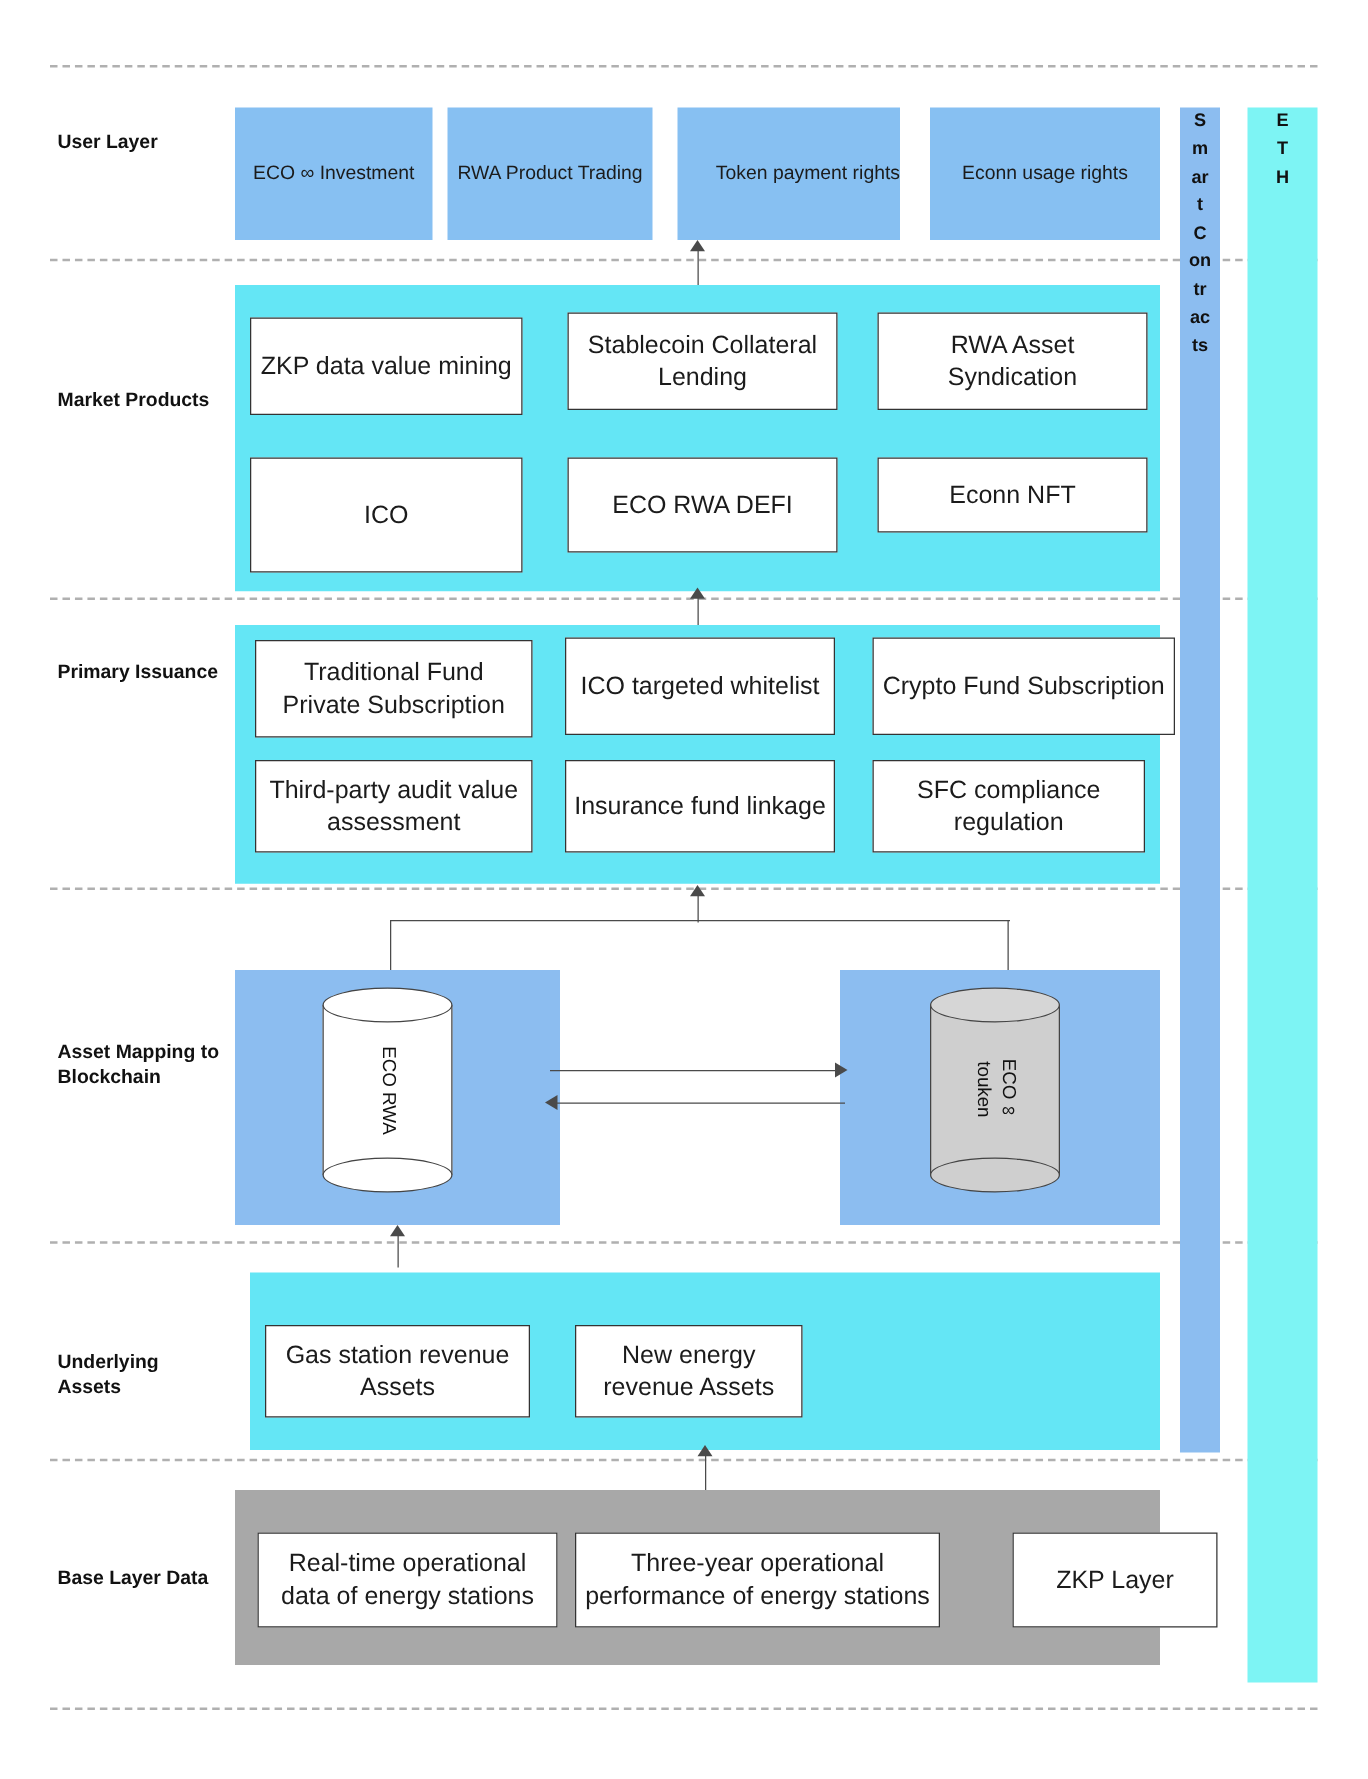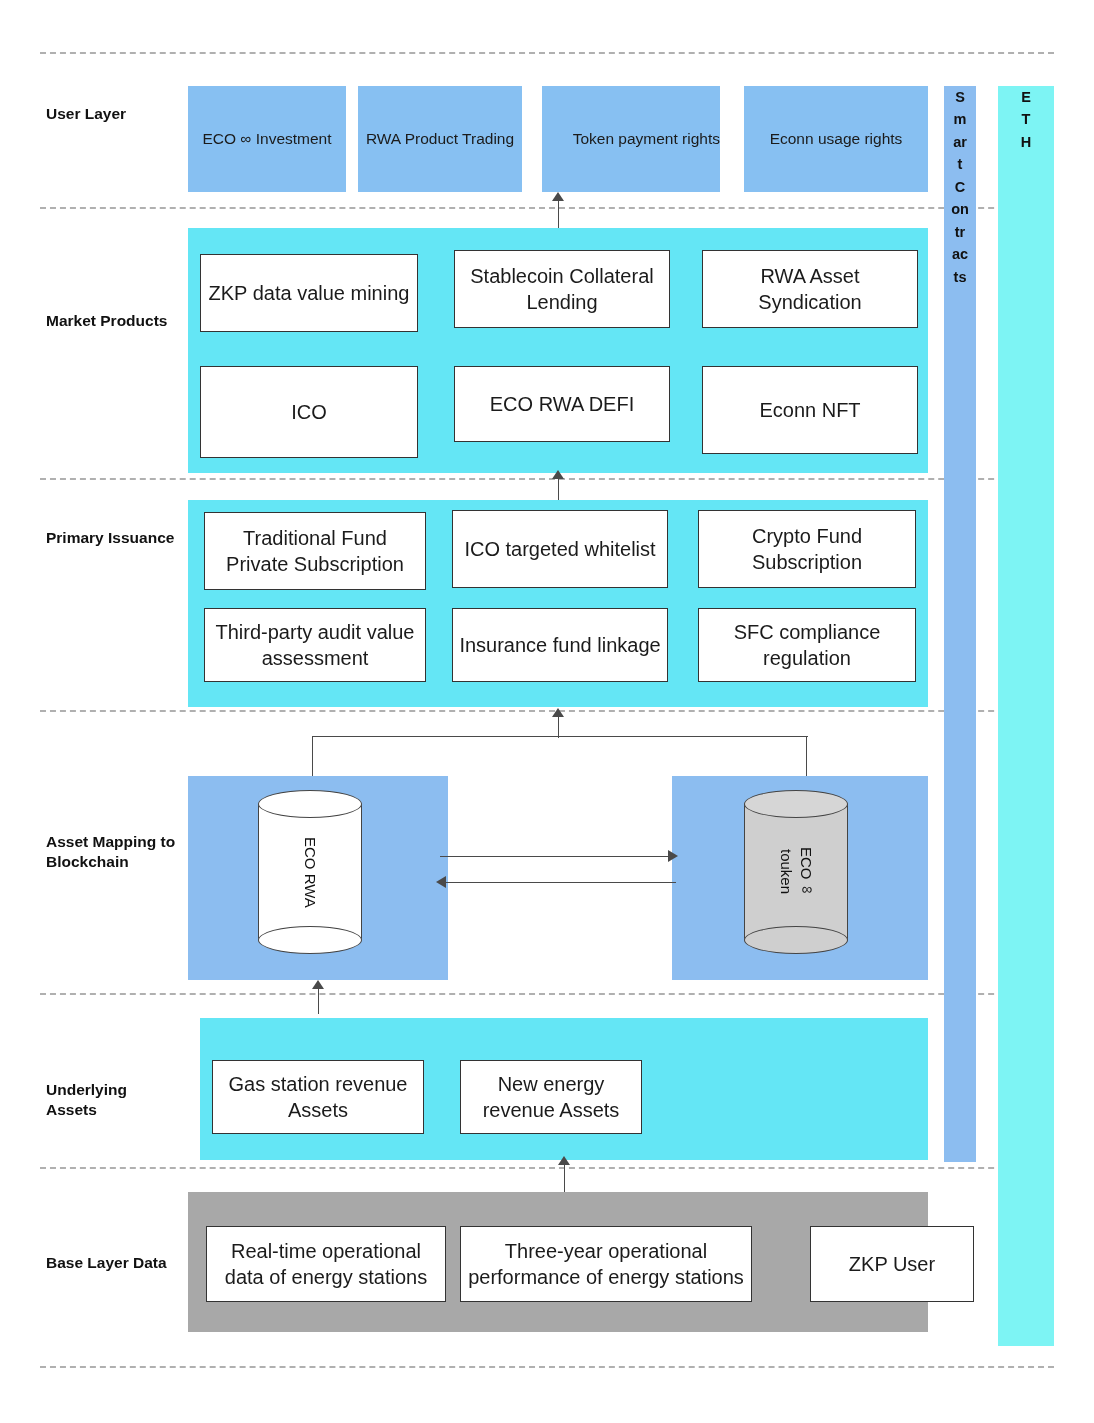--- a/index.html
+++ b/index.html
@@ -217,38 +217,38 @@
   </div>
   <div class="wbox" style="left:702px; top:250px; width:216px; height:78px;">
     <span>RWA Asset Syndication</span>
   </div>
   <div class="wbox" style="left:200px; top:366px; width:218px; height:92px;">
     <span>ICO</span>
   </div>
   <div class="wbox" style="left:454px; top:366px; width:216px; height:76px;">
     <span>ECO RWA DEFI</span>
   </div>
-  <div class="wbox" style="left:702px; top:366px; width:216px; height:88px;">
+  <div class="wbox" style="left:702px; top:366px; width:216px; height:60px;">
     <span>Econn NFT</span>
   </div>
 
   <div class="vline" style="left:558px; top:478px; height:26px;"></div>
   <div class="arrow-up" style="left:552px; top:470px;"></div>
 
   <div class="row-label" style="top:528px;">Primary Issuance</div>
 
   <div class="panel" style="left:188px; top:500px; width:740px; height:207px;"></div>
 
   <div class="wbox" style="left:204px; top:512px; width:222px; height:78px;">
     <span>Traditional Fund Private Subscription</span>
   </div>
   <div class="wbox" style="left:452px; top:510px; width:216px; height:78px;">
     <span>ICO targeted whitelist</span>
   </div>
-  <div class="wbox" style="left:698px; top:510px; width:218px; height:78px;">
+  <div class="wbox" style="left:698px; top:510px; width:242px; height:78px;">
     <span>Crypto Fund Subscription</span>
   </div>
   <div class="wbox" style="left:204px; top:608px; width:222px; height:74px;">
     <span>Third-party audit value assessment</span>
   </div>
   <div class="wbox" style="left:452px; top:608px; width:216px; height:74px;">
     <span>Insurance fund linkage</span>
   </div>
   <div class="wbox" style="left:698px; top:608px; width:218px; height:74px;">
     <span>SFC compliance regulation</span>
@@ -306,16 +306,16 @@
 
   <div class="panel panel-gray" style="left:188px; top:1192px; width:740px; height:140px;"></div>
 
   <div class="wbox" style="left:206px; top:1226px; width:240px; height:76px;">
     <span>Real-time operational data of energy stations</span>
   </div>
   <div class="wbox" style="left:460px; top:1226px; width:292px; height:76px;">
     <span>Three-year operational performance of energy stations</span>
   </div>
   <div class="wbox" style="left:810px; top:1226px; width:164px; height:76px; background:#ffffff;">
-    <span>ZKP User</span>
+    <span>ZKP Layer</span>
   </div>
 
 </div>
 
 </body></html>

